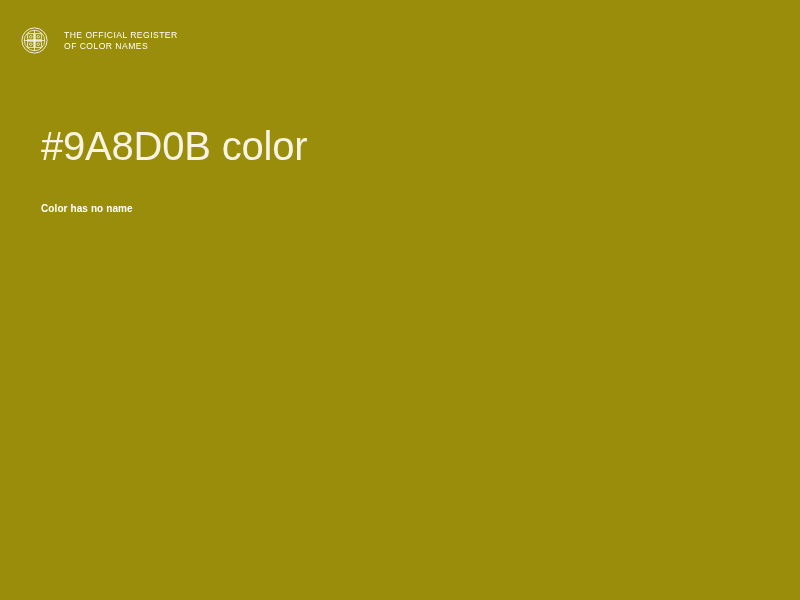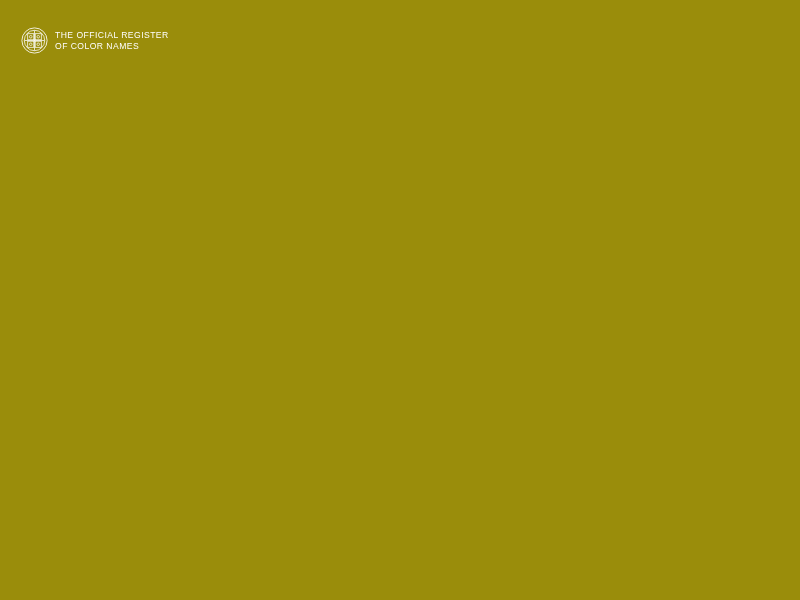--- a/index.html
+++ b/index.html
@@ -22,21 +22,21 @@
     box-sizing: border-box;
   }
 
   
   .brand {
     position: absolute;
     left: 21px;
     top: 27px;
     display: flex;
     align-items: center;
-    gap: 7px;
+    gap: 16px;
   }
   .brand-emblem {
     width: 27px;
     height: 27px;
     flex: 0 0 27px;
     display: block;
   }
   .brand-text {
     display: block;
     color: #ffffff;
@@ -114,14 +114,18 @@
         <circle cx="19.5" cy="34.5" r="2.6" fill="none" stroke="#ffffff" stroke-width="1.4"></circle>
         <circle cx="34.5" cy="34.5" r="2.6" fill="none" stroke="#ffffff" stroke-width="1.4"></circle>
       </svg>
     </span>
     <span class="brand-text">
       <span class="brand-line">THE OFFICIAL REGISTER</span>
       <span class="brand-line">OF COLOR NAMES</span>
     </span>
   </div>
 
+  <div class="content">
+    <h1 class="color-title" style="color: rgb(247, 244, 227);">#9A8D0B color</h1>
+    <p class="color-subtitle" style="color: rgb(255, 255, 255);">Color has no name</p>
+  </div>
 
 </div>
 
 </body></html>

